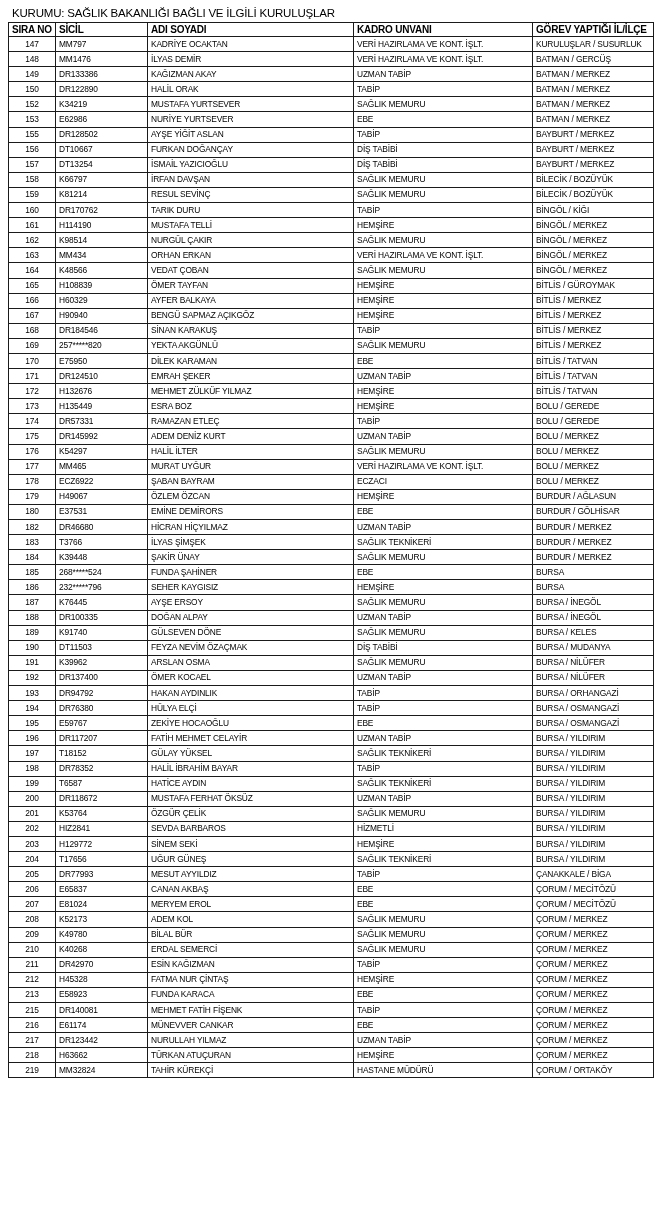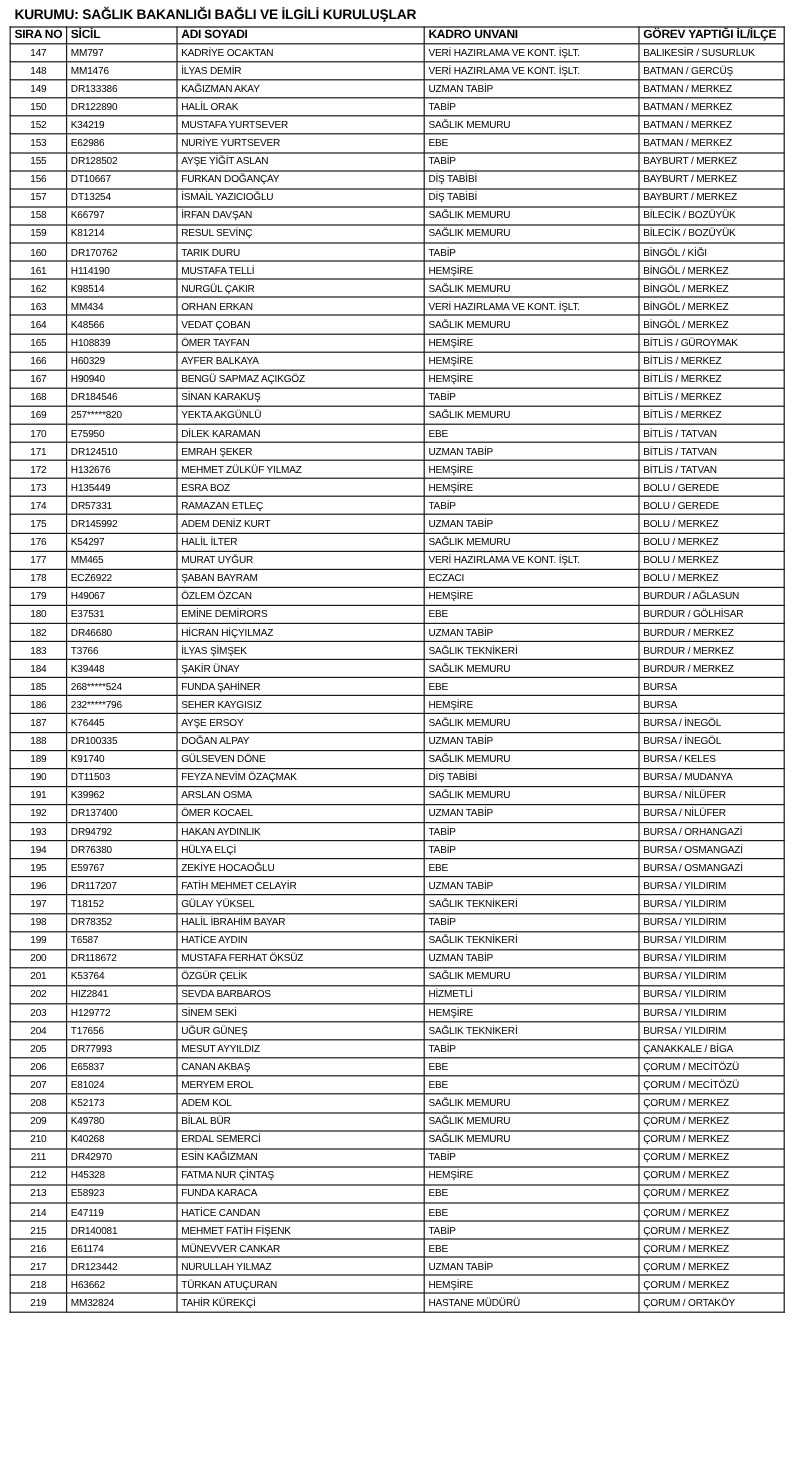--- a/index.html
+++ b/index.html
@@ -16,21 +16,21 @@
   }
   .page {
     position: relative;
     width: 660px;
     height: 1217px;
     box-sizing: border-box;
     padding: 6px 8px 0 8px;
   }
   .doc-title {
     font-size: 11.5px;
-    font-weight: bold;
+    font-weight: normal;
     letter-spacing: -0.2px;
     line-height: 14px;
     margin: 0 0 2px 4px;
     white-space: nowrap;
   }
   table.roster {
     border-collapse: collapse;
     width: 645px;
     table-layout: fixed;
     font-size: 8.4px;
@@ -93,21 +93,21 @@
         <th>KADRO UNVANI</th>
         <th>GÖREV YAPTIĞI İL/İLÇE</th>
       </tr>
     </thead>
     <tbody id="roster-body">
         <tr>
           <td class="num">147</td>
           <td>MM797</td>
           <td>KADRİYE OCAKTAN</td>
           <td>VERİ HAZIRLAMA VE KONT. İŞLT.</td>
-          <td>BALIKESİR / SUSURLUK</td>
+          <td>KURULUŞLAR / SUSURLUK</td>
         </tr>
         <tr>
           <td class="num">148</td>
           <td>MM1476</td>
           <td>İLYAS DEMİR</td>
           <td>VERİ HAZIRLAMA VE KONT. İŞLT.</td>
           <td>BATMAN / GERCÜŞ</td>
         </tr>
         <tr>
           <td class="num">149</td>
@@ -533,27 +533,20 @@
           <td class="num">212</td>
           <td>H45328</td>
           <td>FATMA NUR ÇİNTAŞ</td>
           <td>HEMŞİRE</td>
           <td>ÇORUM / MERKEZ</td>
         </tr>
         <tr>
           <td class="num">213</td>
           <td>E58923</td>
           <td>FUNDA KARACA</td>
-          <td>EBE</td>
-          <td>ÇORUM / MERKEZ</td>
-        </tr>
-        <tr>
-          <td class="num">214</td>
-          <td>E47119</td>
-          <td>HATİCE CANDAN</td>
           <td>EBE</td>
           <td>ÇORUM / MERKEZ</td>
         </tr>
         <tr>
           <td class="num">215</td>
           <td>DR140081</td>
           <td>MEHMET FATİH FİŞENK</td>
           <td>TABİP</td>
           <td>ÇORUM / MERKEZ</td>
         </tr>

